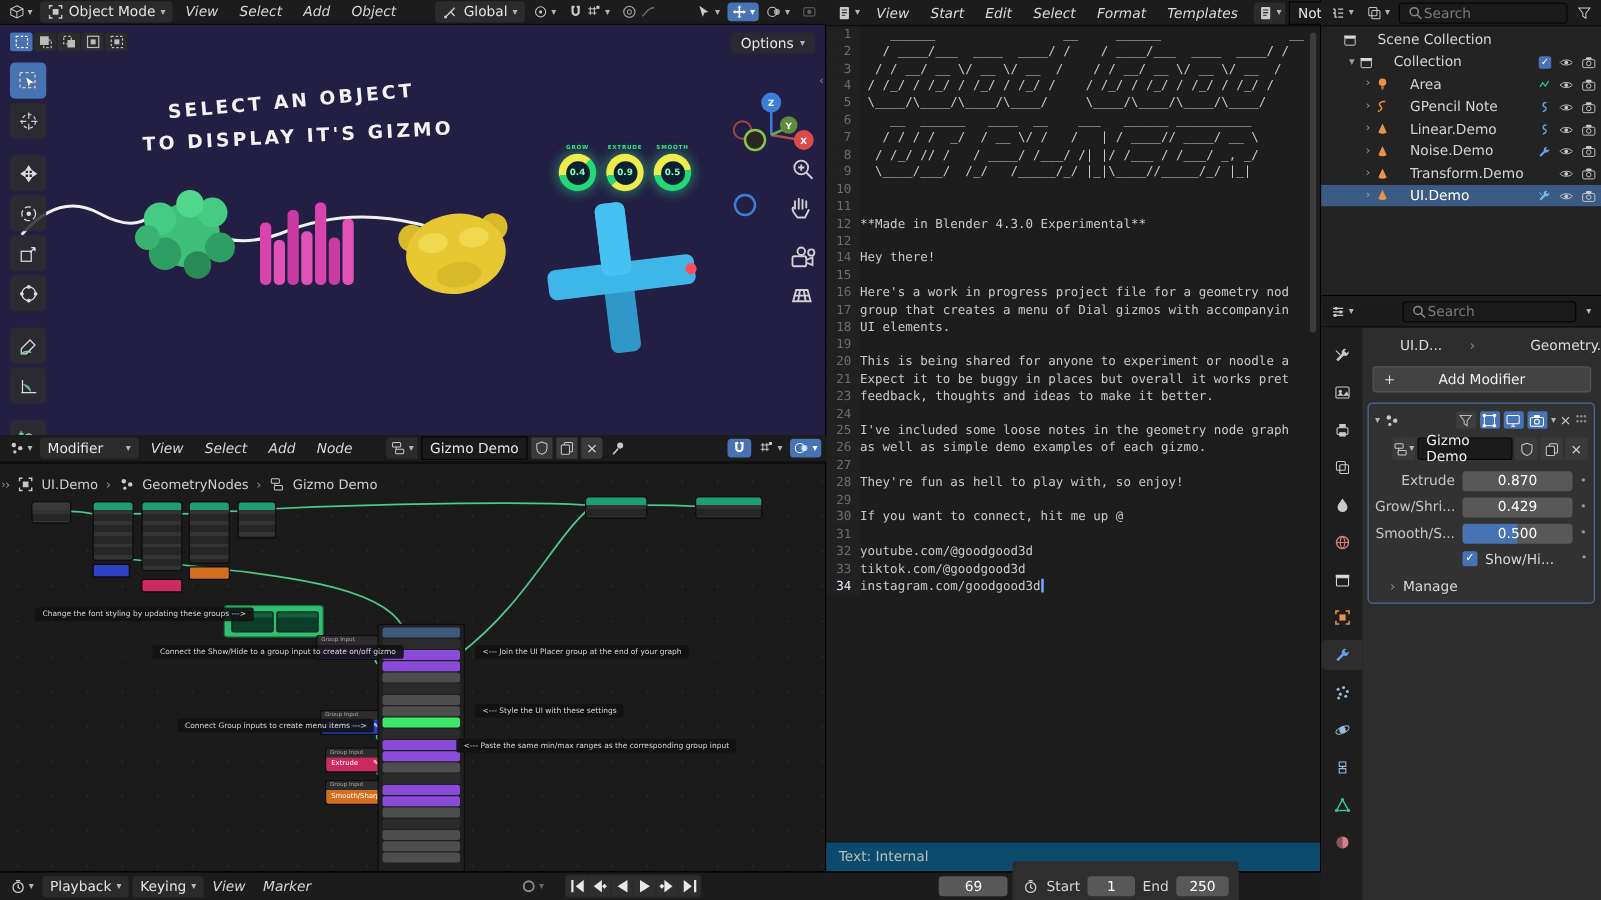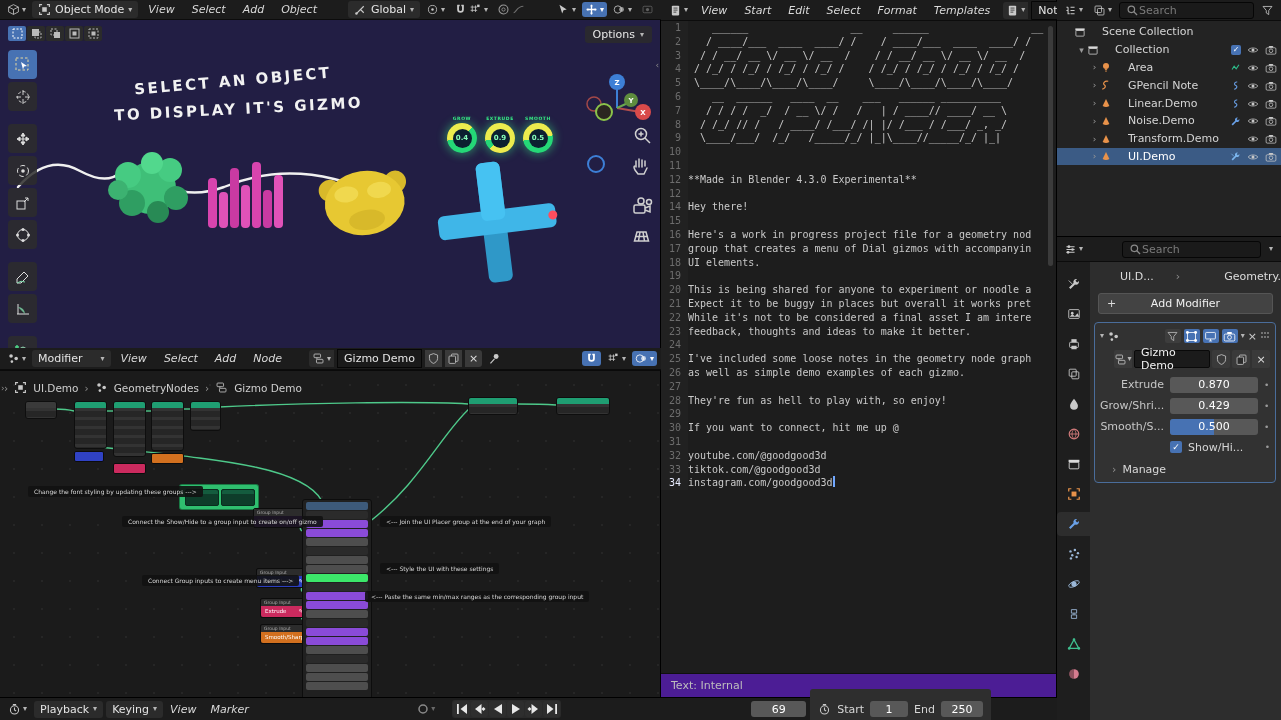--- a/index.html
+++ b/index.html
@@ -53,21 +53,21 @@
   #stack .srow{height:8px;margin:1px 2px;border-radius:2px;}
   
   #tx{left:661px;top:0;width:396px;height:697px;background:#1d1d1d;border-right:1px solid #000;}
   #tx .hdr{height:20px;}
   #txbody{position:absolute;left:0;top:21px;right:0;bottom:24px;overflow:hidden;font-family:"DejaVu Sans Mono",monospace;font-size:10px;line-height:13.8px;}
   .tl{display:flex;white-space:pre;}
   .ln{width:20px;text-align:right;padding-right:7px;color:#6d6d6d;flex:none;background:#212121;}
   .ln.cur{color:#e8ecff;}
   .lc{color:#c9c9c9;}
   .cursor{display:inline-block;width:2px;height:11px;background:#71a8ff;vertical-align:text-bottom;}
-  #txfoot{position:absolute;left:0;bottom:0;right:0;height:23px;background:#4c1d95;border-top:1px solid #101010;display:flex;align-items:center;padding-left:10px;color:#bdbdbd;}
+  #txfoot{position:absolute;left:0;bottom:0;right:0;height:23px;background:#0c4a6e;border-top:1px solid #101010;display:flex;align-items:center;padding-left:10px;color:#bdbdbd;}
   .scrollbar{position:absolute;right:3px;top:26px;width:5px;height:240px;background:#57575788;border-radius:3px;}
   
   #tml{left:0;top:697px;width:1057px;height:23px;background:#1c1c1c;border-top:1px solid #000;display:flex;align-items:center;}
   .transport{display:flex;gap:1px;background:#2a2a2a;border-radius:3px;padding:1px;}
   .transport .tpb{width:17px;height:16px;display:flex;align-items:center;justify-content:center;background:#2e2e2e;border-radius:2px;}
   .frameval{background:#585858;border-radius:3px;height:16px;display:flex;align-items:center;justify-content:center;color:#fff;}
   .rangegrp{display:flex;align-items:center;gap:6px;background:#2e2e2e;border-radius:3px;height:18px;padding:11px 8px;}
   
   #ol{left:1057px;top:0;width:224px;height:237px;background:#232323;border-bottom:1px solid #000;}
   #ol .hdr{height:20px;gap:4px;padding:0 4px;}
@@ -629,21 +629,20 @@
         <div class="tl"><span class="ln">12</span><span class="lc">**Made in Blender 4.3.0 Experimental**</span></div>
         <div class="tl"><span class="ln">12</span><span class="lc"></span></div>
         <div class="tl"><span class="ln">14</span><span class="lc">Hey there!</span></div>
         <div class="tl"><span class="ln">15</span><span class="lc"></span></div>
         <div class="tl"><span class="ln">16</span><span class="lc">Here's a work in progress project file for a geometry nod</span></div>
         <div class="tl"><span class="ln">17</span><span class="lc">group that creates a menu of Dial gizmos with accompanyin</span></div>
         <div class="tl"><span class="ln">18</span><span class="lc">UI elements.</span></div>
         <div class="tl"><span class="ln">19</span><span class="lc"></span></div>
         <div class="tl"><span class="ln">20</span><span class="lc">This is being shared for anyone to experiment or noodle a</span></div>
         <div class="tl"><span class="ln">21</span><span class="lc">Expect it to be buggy in places but overall it works pret</span></div>
-        <div class="tl"><span class="ln">22</span><span class="lc">While it's not to be considered a final asset I am intere</span></div>
         <div class="tl"><span class="ln">23</span><span class="lc">feedback, thoughts and ideas to make it better.</span></div>
         <div class="tl"><span class="ln">24</span><span class="lc"></span></div>
         <div class="tl"><span class="ln">25</span><span class="lc">I've included some loose notes in the geometry node graph</span></div>
         <div class="tl"><span class="ln">26</span><span class="lc">as well as simple demo examples of each gizmo.</span></div>
         <div class="tl"><span class="ln">27</span><span class="lc"></span></div>
         <div class="tl"><span class="ln">28</span><span class="lc">They're fun as hell to play with, so enjoy!</span></div>
         <div class="tl"><span class="ln">29</span><span class="lc"></span></div>
         <div class="tl"><span class="ln">30</span><span class="lc">If you want to connect, hit me up @</span></div>
         <div class="tl"><span class="ln">31</span><span class="lc"></span></div>
         <div class="tl"><span class="ln">32</span><span class="lc">youtube.com/@goodgood3d</span></div>

